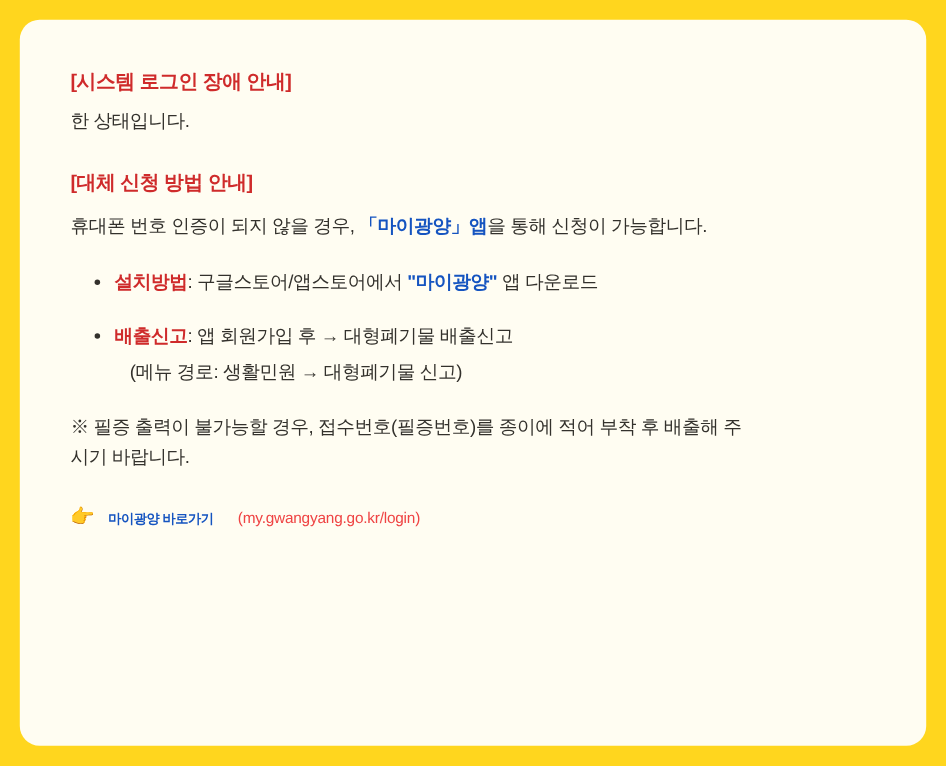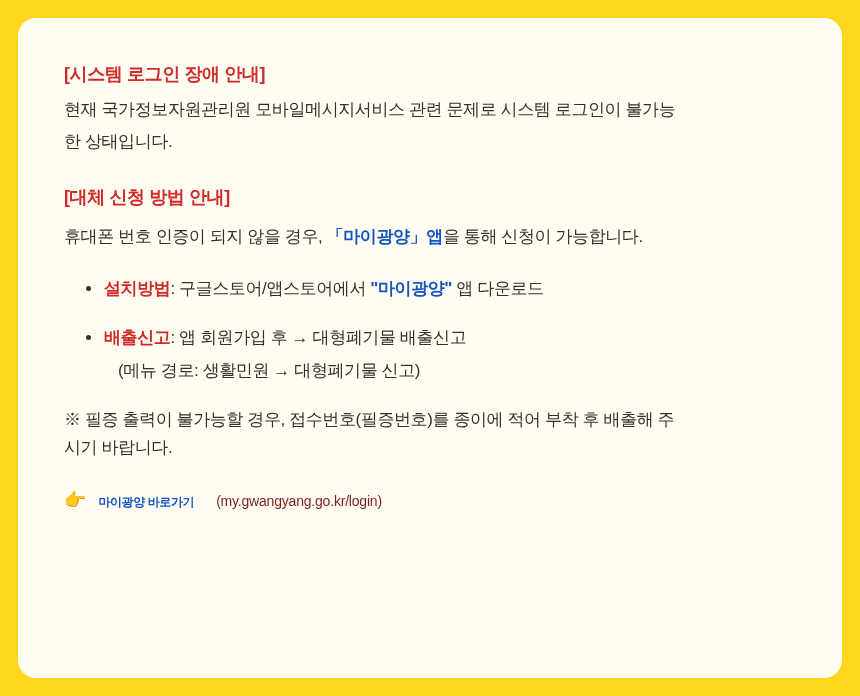--- a/index.html
+++ b/index.html
@@ -106,34 +106,33 @@
   }
   .link-text {
     color: #1554c0;
     font-weight: bold;
     font-size: 12px;
     letter-spacing: -0.4px;
     text-decoration: none;
     cursor: pointer;
   }
   .link-url {
-    color: #7f1d1d;
+    color: #ef4444;
     font-size: 14px;
     letter-spacing: -0.2px;
     margin-left: 10px;
   }
 </style>
 </head>
 <body>
 
 <div class="notice-card">
 
   <p class="heading">[시스템 로그인 장애 안내]</p>
 
-  <p class="para">현재 국가정보자원관리원 모바일메시지서비스 관련 문제로 시스템 로그인이 불가능</p>
   <p class="para">한 상태입니다.</p>
 
   <p class="heading second">[대체 신청 방법 안내]</p>
 
   <p class="para"><span>휴대폰 번호 인증이 되지 않을 경우, </span><span class="bracket">「마이광양」앱</span><span>을 통해 신청이 가능합니다.</span></p>
 
   <ul class="steps">
     <li>
       <span class="label-red">설치방법</span><span>: 구글스토어/앱스토어에서 </span><span class="blue-strong">"마이광양"</span><span> 앱 다운로드</span>
     </li>

